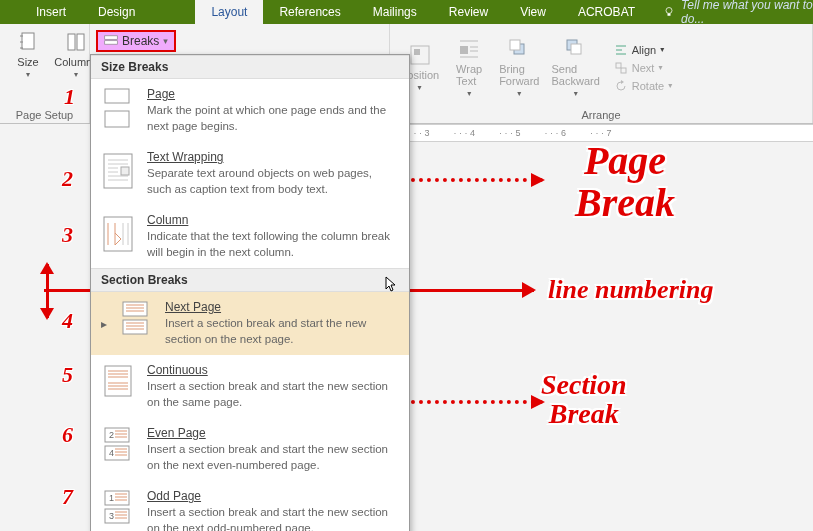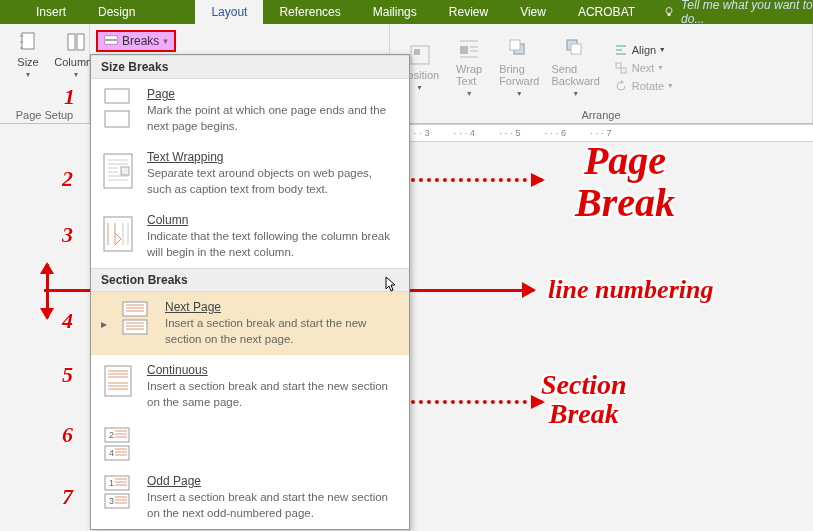--- a/index.html
+++ b/index.html
@@ -286,20 +286,24 @@
 
   <div class="dd-item">
     <div class="item-ico small"><svg viewBox="0 0 36 36">
           <rect x="4" y="2" width="24" height="14" fill="#fff" stroke="#999"></rect>
           <text x="8" y="12" font-size="9" fill="#666">2</text>
           <path d="M14 5h12M14 8h12M14 11h12" stroke="#d97"></path>
           <rect x="4" y="20" width="24" height="14" fill="#fff" stroke="#999"></rect>
           <text x="8" y="30" font-size="9" fill="#666">4</text>
           <path d="M14 23h12M14 26h12M14 29h12" stroke="#d97"></path>
         </svg></div>
+    <div class="item-txt">
+        <div class="item-title">Even Page</div>
+        <div class="item-desc">Insert a section break and start the new section on the next even-numbered page.</div>
+      </div>
   </div>
 
   <div class="dd-item">
     <div class="item-ico small"><svg viewBox="0 0 36 36">
           <rect x="4" y="2" width="24" height="14" fill="#fff" stroke="#999"></rect>
           <text x="8" y="12" font-size="9" fill="#666">1</text>
           <path d="M14 5h12M14 8h12M14 11h12" stroke="#d97"></path>
           <rect x="4" y="20" width="24" height="14" fill="#fff" stroke="#999"></rect>
           <text x="8" y="30" font-size="9" fill="#666">3</text>
           <path d="M14 23h12M14 26h12M14 29h12" stroke="#d97"></path>

